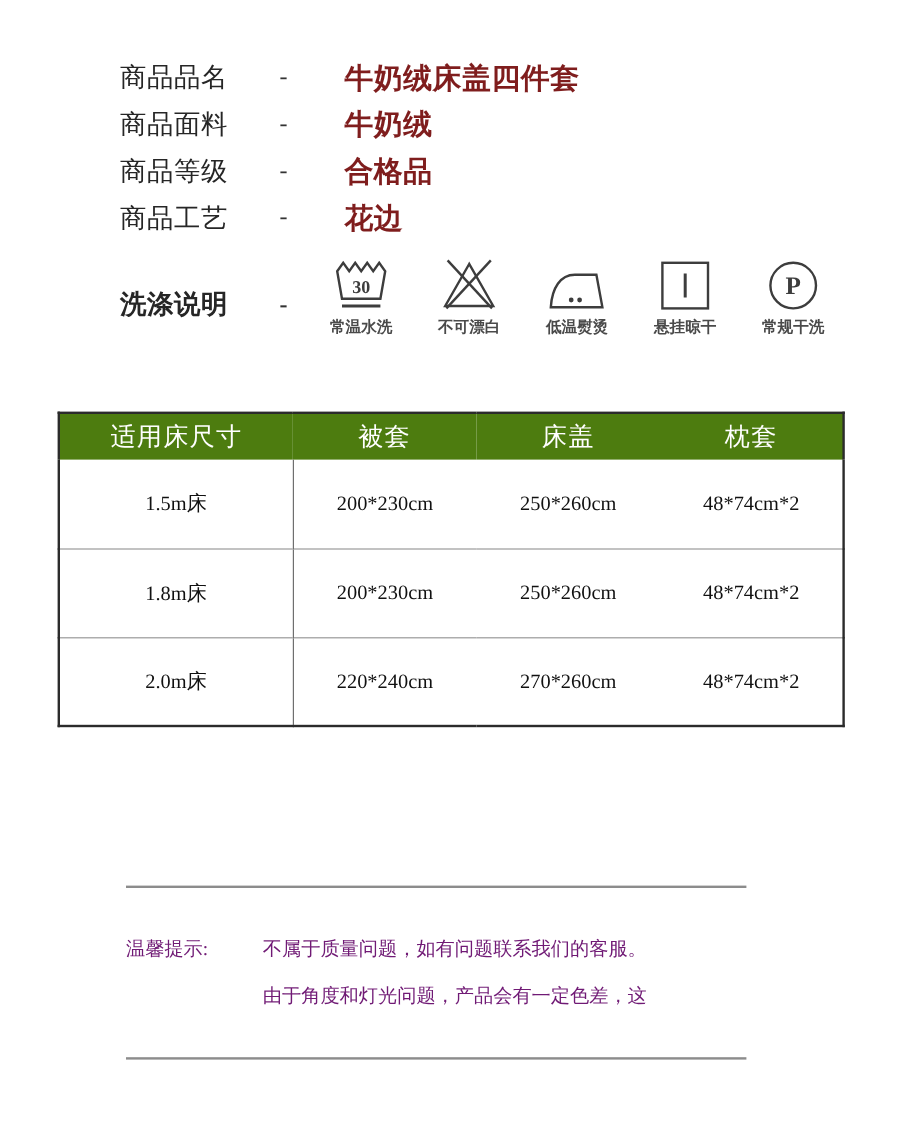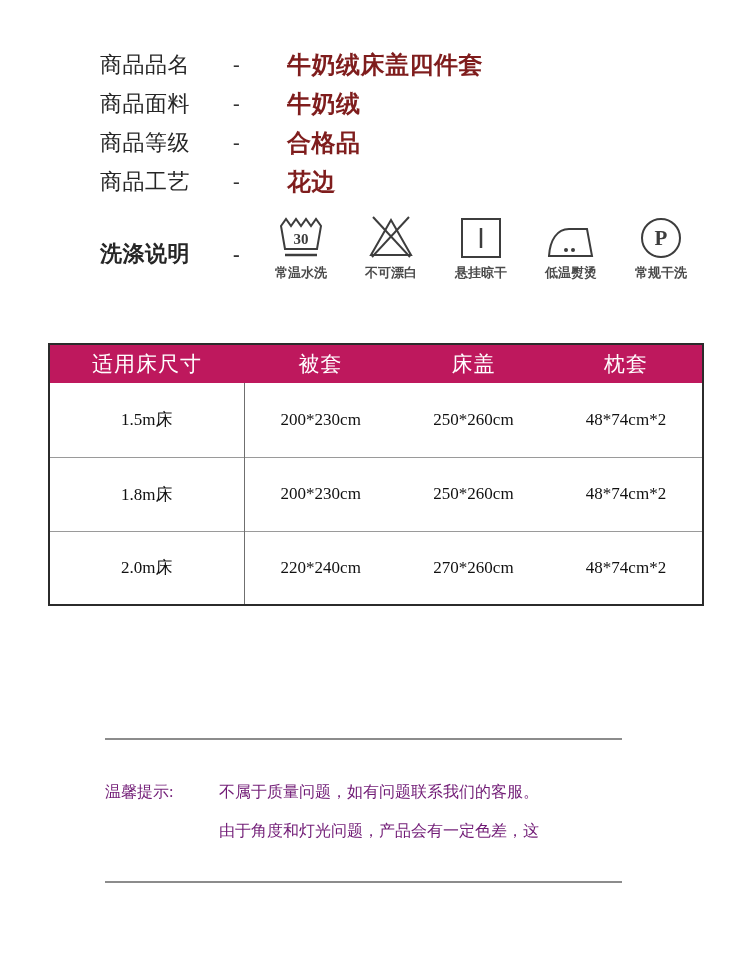--- a/index.html
+++ b/index.html
@@ -38,21 +38,21 @@
   .icon-fill { fill:#3d3d3d; }
   .icon-text { fill:#3d3d3d; font-family:"Liberation Serif","DejaVu Serif",serif; }
 
   
   .size-table {
     position:absolute; left:48px; top:343px; width:656px;
     border-collapse:collapse; background:#fff;
     border:2px solid #2b2b2b;
   }
   .size-table th {
-    background:#be185d; color:#ffffff; font-weight:normal;
+    background:#4d7c0f; color:#ffffff; font-weight:normal;
     font-size:21px; height:39px; letter-spacing:1px; text-align:center;
   }
   .size-table td {
     height:74px; text-align:center; vertical-align:middle;
     font-size:17px; color:#111111;
   }
   .size-table tbody tr { border-top:1px solid #9a9a9a; }
   .size-table tbody tr:first-child { border-top:none; }
   .size-table tbody td:first-child { border-right:1px solid #6f6f6f; }
   .col-size { width:195px; }
@@ -119,37 +119,37 @@
             <polygon class="icon-stroke" points="23,5 3,40 43,40"></polygon>
             <line class="icon-stroke" x1="5" y1="2" x2="42" y2="42"></line>
             <line class="icon-stroke" x1="41" y1="2" x2="4" y2="42"></line>
           </svg>
         </div>
         <div class="wash-caption">不可漂白</div>
       </div>
 
       <div class="wash-item">
         <div class="wash-icon-box">
-          <svg width="42" height="42" viewBox="0 0 42 42">
-            <rect class="icon-stroke" x="2" y="2" width="38" height="38"></rect>
-            <line class="icon-stroke" x1="21" y1="11" x2="21" y2="31" style="stroke-width:2.5"></line>
-          </svg>
-        </div>
-        <div class="wash-caption">悬挂晾干</div>
-      </div>
-
-      <div class="wash-item">
-        <div class="wash-icon-box">
           <svg width="48" height="34" viewBox="0 0 48 34">
             <path class="icon-stroke" d="M2 31 C3 15 10 4 22 4 L40 4 L45 31 Z"></path>
             <circle class="icon-fill" cx="19" cy="25" r="2"></circle>
             <circle class="icon-fill" cx="26" cy="25" r="2"></circle>
           </svg>
         </div>
         <div class="wash-caption">低温熨烫</div>
+      </div>
+
+      <div class="wash-item">
+        <div class="wash-icon-box">
+          <svg width="42" height="42" viewBox="0 0 42 42">
+            <rect class="icon-stroke" x="2" y="2" width="38" height="38"></rect>
+            <line class="icon-stroke" x1="21" y1="11" x2="21" y2="31" style="stroke-width:2.5"></line>
+          </svg>
+        </div>
+        <div class="wash-caption">悬挂晾干</div>
       </div>
 
       <div class="wash-item">
         <div class="wash-icon-box">
           <svg width="42" height="42" viewBox="0 0 42 42">
             <circle class="icon-stroke" cx="21" cy="21" r="19"></circle>
             <text class="icon-text" x="21" y="28" font-size="21" text-anchor="middle">P</text>
           </svg>
         </div>
         <div class="wash-caption">常规干洗</div>

